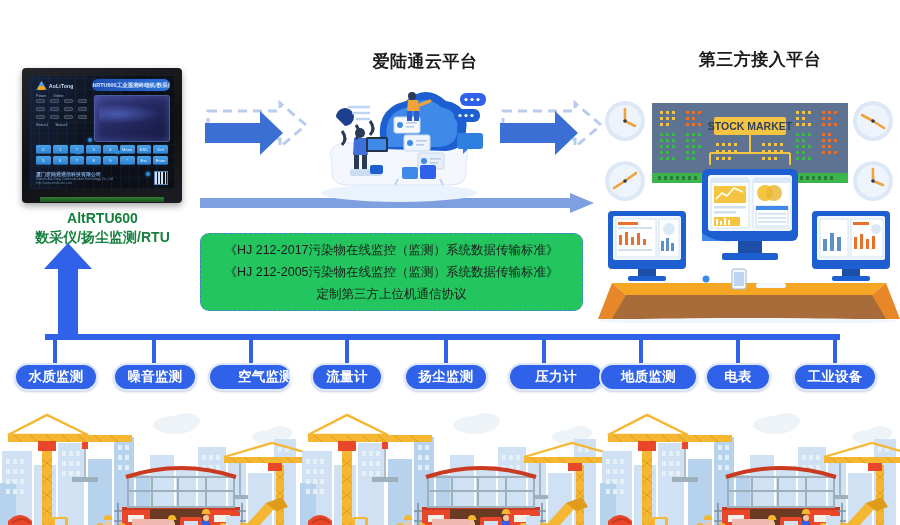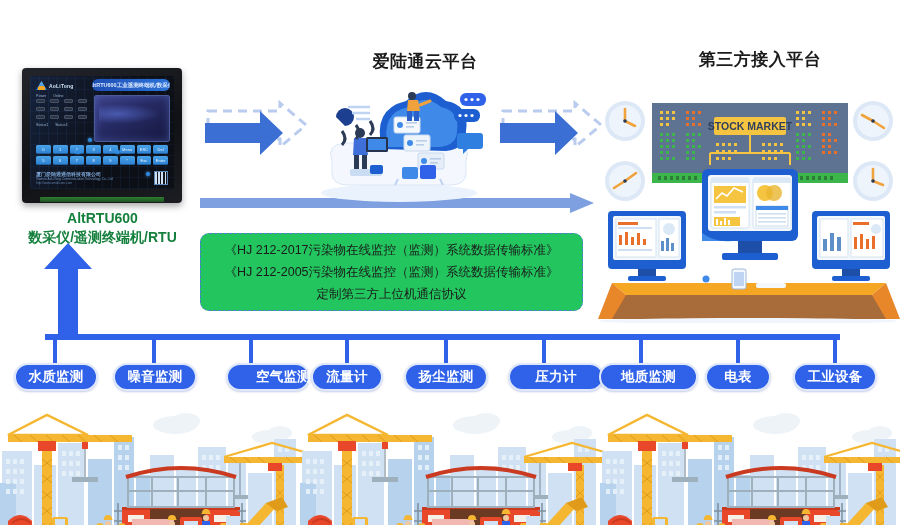--- a/index.html
+++ b/index.html
@@ -241,21 +241,21 @@
       <span class="dev-trace" style="left:58px;top:62px"></span>
       <span class="dev-trace" style="left:46px;top:74px"></span>
       <span class="dev-trace" style="left:86px;top:74px"></span>
       <span class="dev-trace" style="left:116px;top:96px"></span>
     </div>
     <div class="dev-bottom-strip"></div>
   </div>
 
   <div id="device-label">
     <div>AltRTU600</div>
-    <div>数采仪/遥测终端机/RTU</div>
+    <div>数采仪/扬尘监测/RTU</div>
   </div>
 
   <div class="arrow-group" id="arrow-1">
     <svg width="110" height="105" viewBox="0 0 110 105">
       <path d="M6 8 L78 8 L78 0 L104 22 L78 44 L78 36 L6 36 Z" fill="none" stroke="#b9cbee" stroke-width="3" stroke-dasharray="9 6" transform="translate(2,14)"></path>
       <path d="M0 14 L55 14 L55 2 L78 24 L55 46 L55 34 L0 34 Z" fill="#3b6fd4" transform="translate(5,20)"></path>
     </svg>
   </div>
 
   <div class="arrow-group" id="arrow-2">
@@ -635,21 +635,21 @@
 
   <div style="position:absolute;left:40px;top:200px;width:56px;height:96px;">
     <svg width="56" height="96" viewBox="0 0 56 96">
       <path d="M18 96 L18 28 L4 28 L28 2 L52 28 L38 28 L38 96 Z" fill="#2f62e8"></path>
     </svg>
   </div>
 
   <div id="tags">
       <div class="tag" style="left: 14px; width: 84px;">水质监测</div>
       <div class="tag" style="left: 113px; width: 84px;">噪音监测</div>
-      <div class="tag" style="left: 226px; width: 84px; padding-left: 31px;">空气监测</div>
+      <div class="tag" style="left: 208px; width: 84px; padding-left: 31px;">空气监测</div>
       <div class="tag" style="left: 311px; width: 72px;">流量计</div>
       <div class="tag" style="left: 404px; width: 84px;">扬尘监测</div>
       <div class="tag" style="left: 508px; width: 96px;">压力计</div>
       <div class="tag" style="left: 599px; width: 99px;">地质监测</div>
       <div class="tag" style="left: 705px; width: 66px;">电表</div>
       <div class="tag" style="left: 793px; width: 84px;">工业设备</div>
     </div>
 
   <div id="scene">
     <svg width="900" height="163" viewBox="0 0 900 163" preserveAspectRatio="none">

